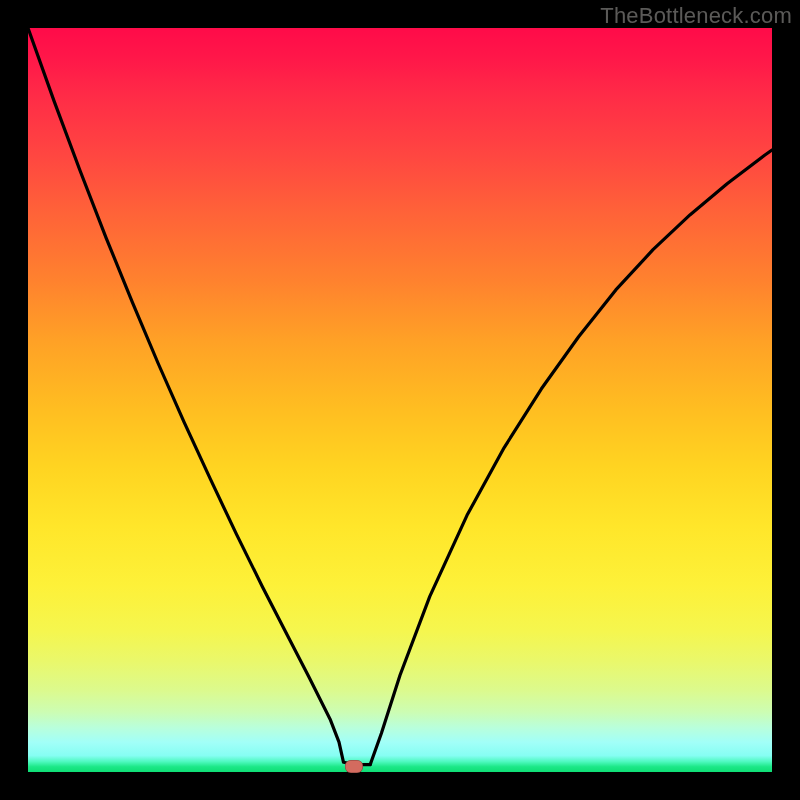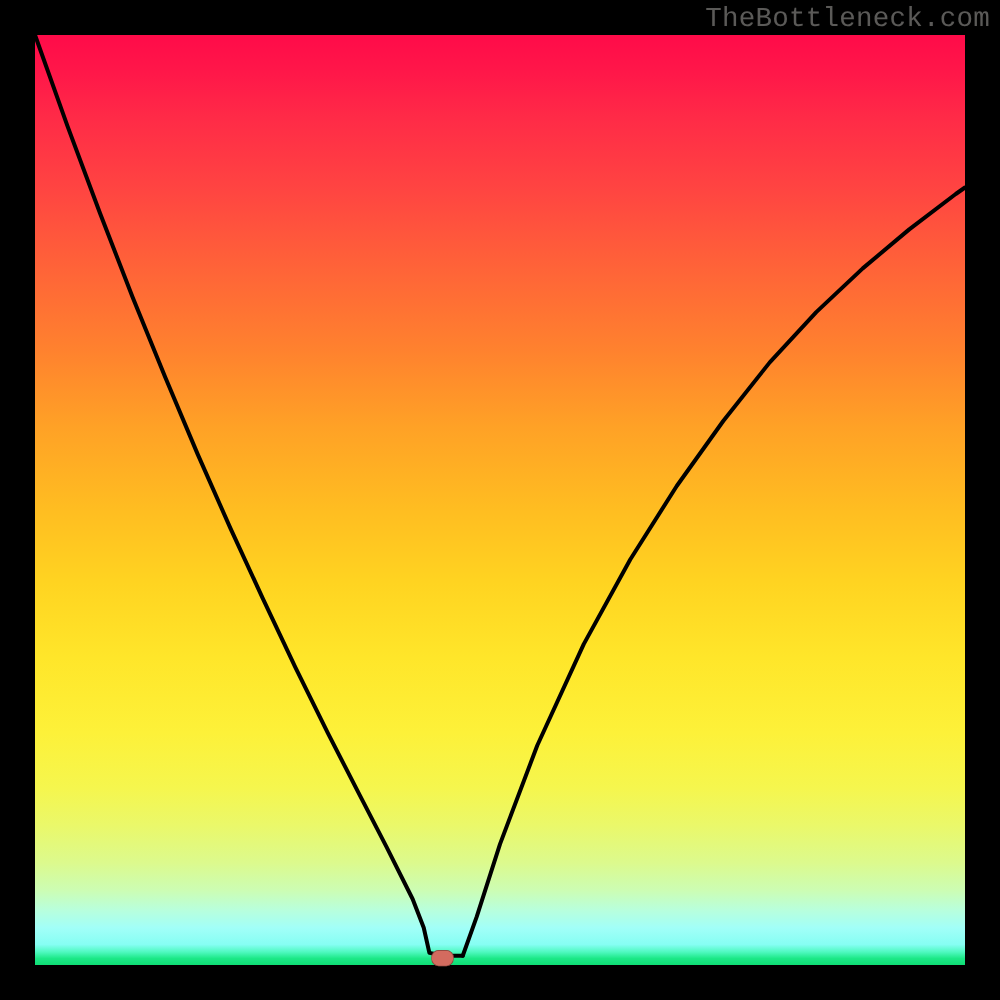--- a/index.html
+++ b/index.html
@@ -65,21 +65,20 @@
   }
   .watermark {
     position: absolute;
     top: 3px;
     right: 8px;
     color: #5b5a58;
     font-size: 22px;
     letter-spacing: 0.2px;
     font-weight: 400;
     text-shadow: 0 0 1px rgba(255,255,255,0.05);
-    font-family: Liberation Mono, monospace;
   }
 </style>
 </head>
 <body>
 
 <div class="stage">
   <div class="plot">
     <svg class="curves" viewBox="0 0 744 744" preserveAspectRatio="none">
       <path id="curve-left" fill="none" stroke="#000000" stroke-width="3.2" stroke-linecap="round" stroke-linejoin="round" d="M0.0 0.0 L26.0 72.9 L52.1 142.8 L78.1 209.8 L104.2 273.8 L130.2 335.5 L156.2 394.3 L182.3 450.9 L208.3 505.9 L234.4 558.7 L260.4 609.3 L281.2 649.5 L302.1 691.2 L311.0 714.2 L314.0 727.6 L315.5 734.3 L327.4 736.6 L342.2 736.6"></path>
       <path id="curve-right" fill="none" stroke="#000000" stroke-width="3.2" stroke-linecap="round" stroke-linejoin="round" d="M342.2 736.6 L353.4 705.3 L372.0 647.3 L401.8 568.4 L439.0 487.3 L476.2 419.6 L513.4 360.8 L550.6 308.8 L587.8 261.9 L625.0 221.7 L662.2 186.7 L699.4 155.5 L736.6 127.2 L744.0 122.0"></path>

